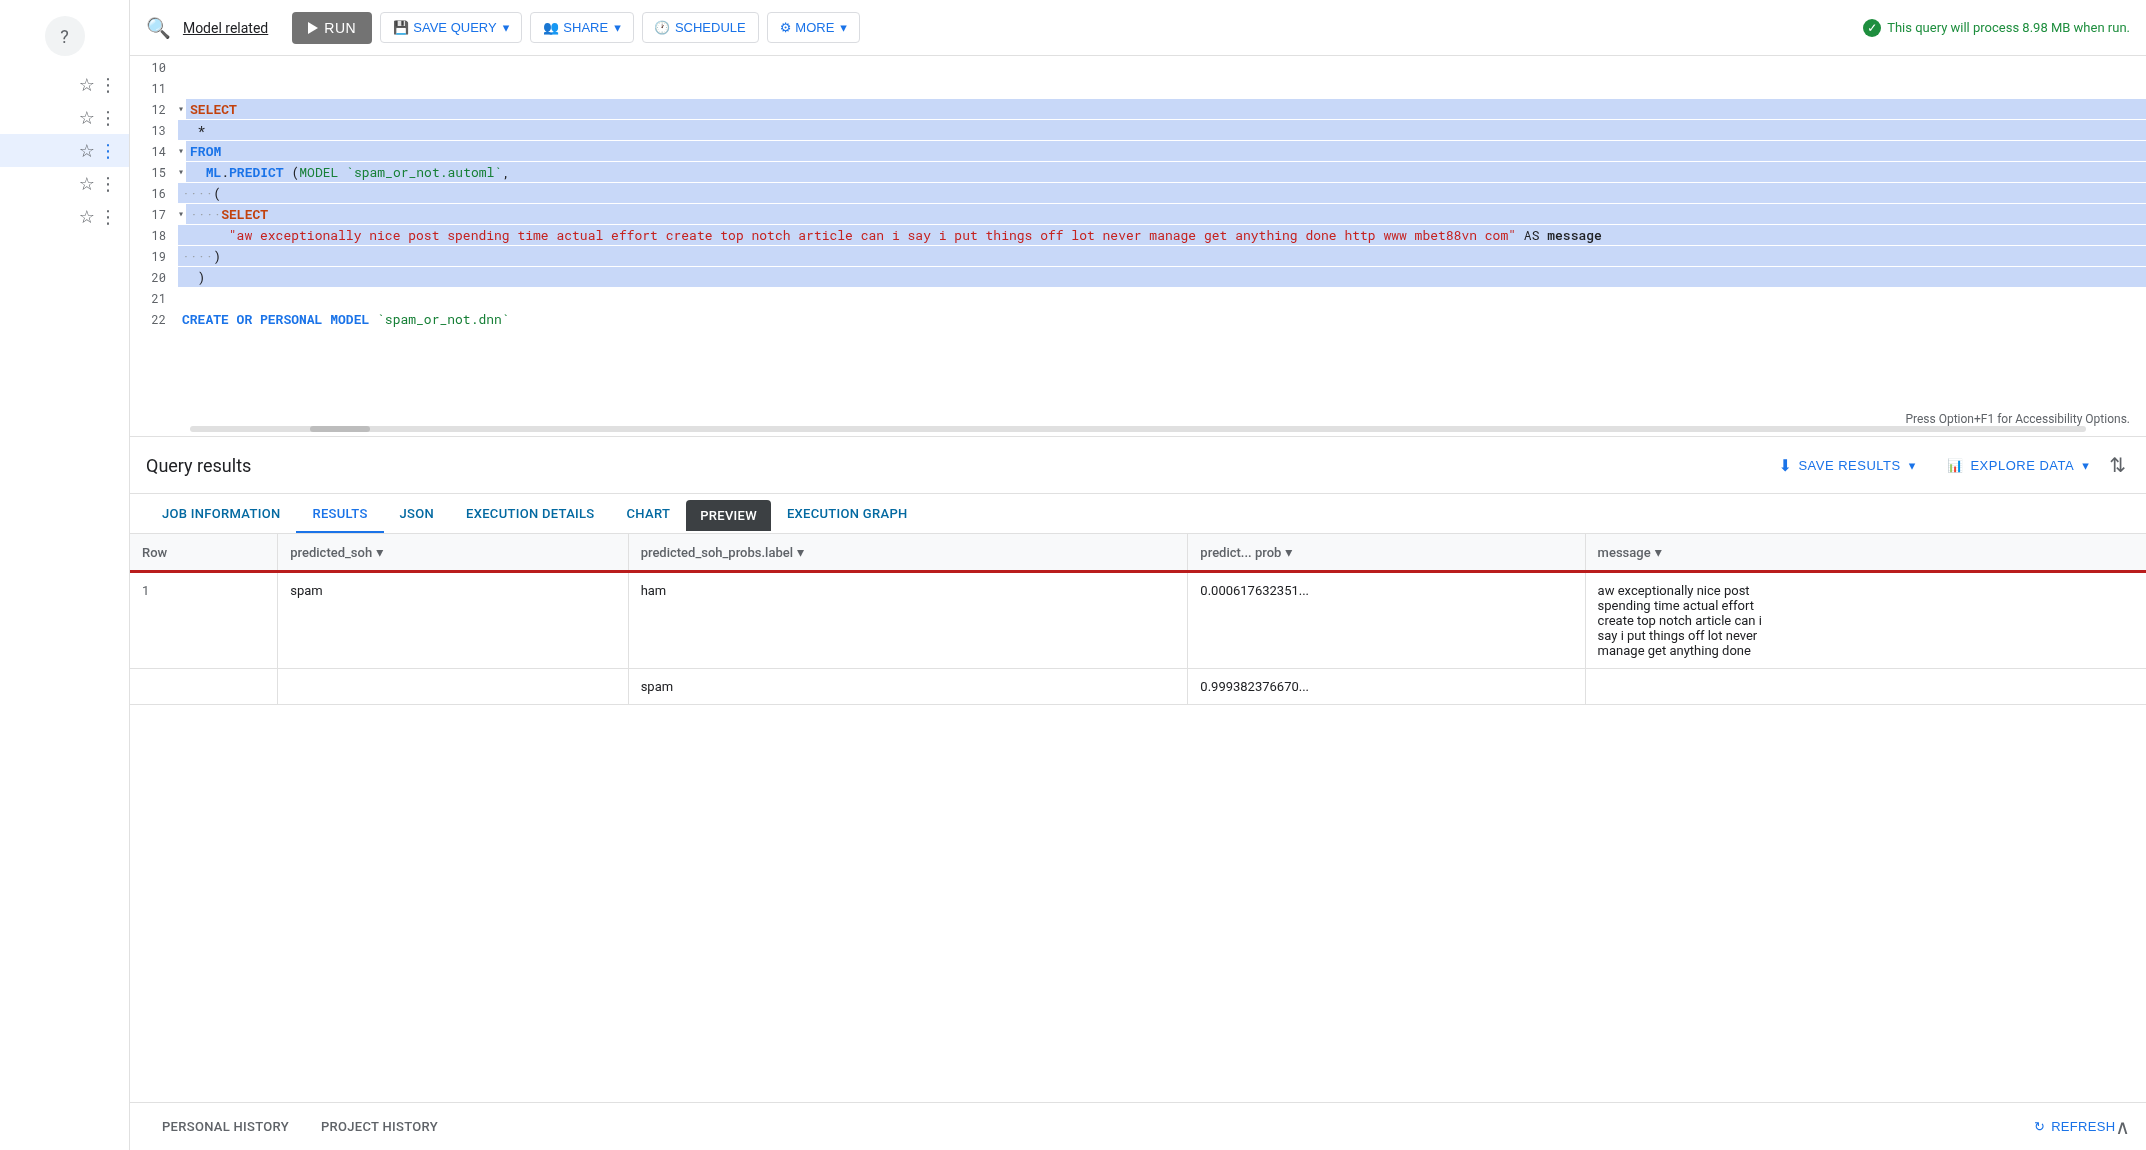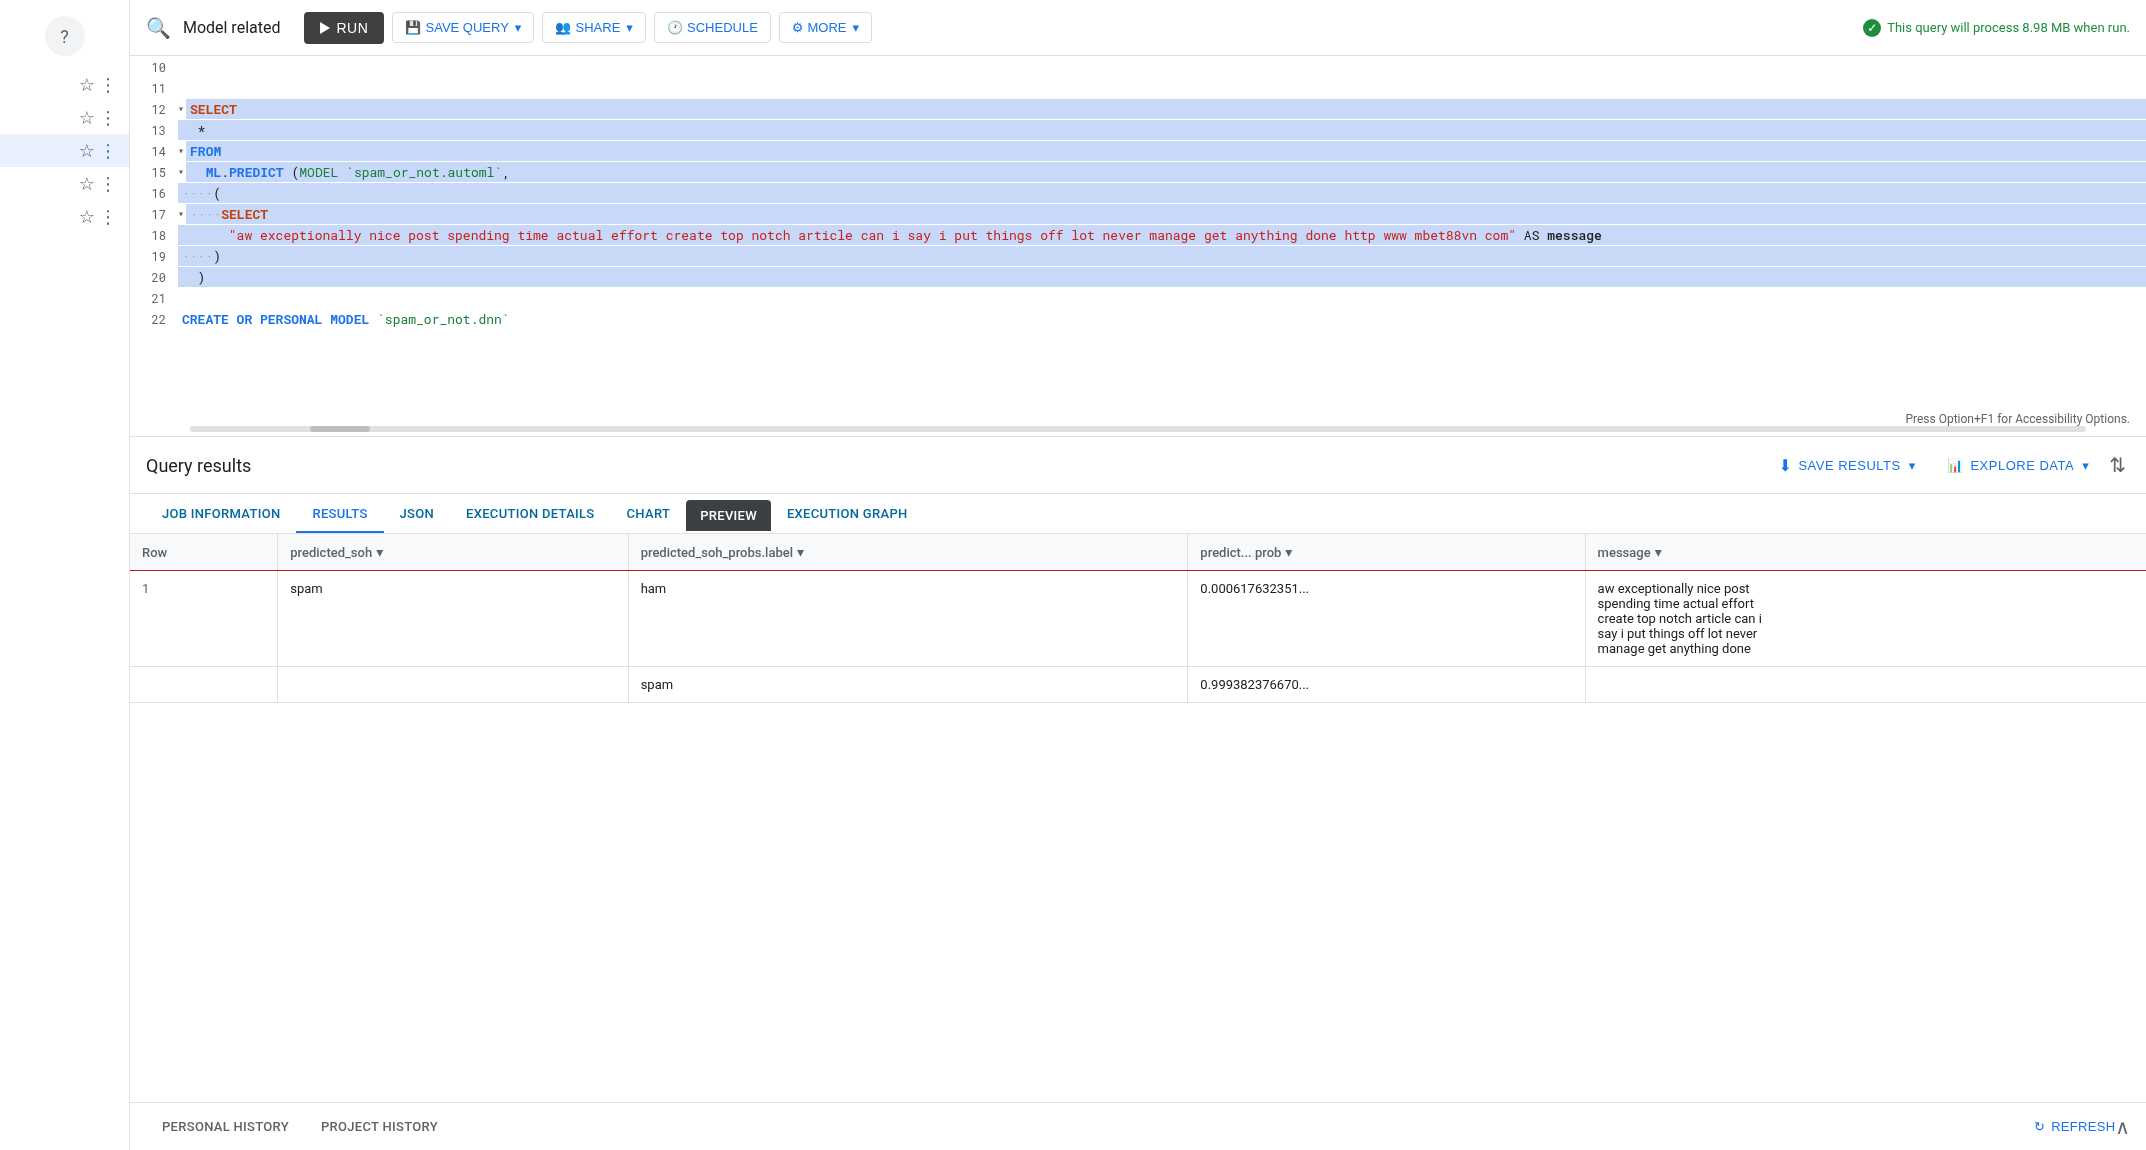--- a/index.html
+++ b/index.html
@@ -18,22 +18,22 @@
     .sidebar-dots { font-size: 18px; color: #5f6368; }
     .sidebar-item.active { background: #e8f0fe; }
     .sidebar-item.active .sidebar-dots { color: #1a73e8; }
 
     
     .main { flex: 1; display: flex; flex-direction: column; overflow: hidden; }
 
     
     .toolbar { display: flex; align-items: center; height: 56px; padding: 0 16px; border-bottom: 1px solid #e0e0e0; gap: 8px; flex-shrink: 0; }
     .toolbar-search-icon { font-size: 20px; color: #5f6368; margin-right: 4px; }
-    .toolbar-title { font-size: 16px; font-weight: 400; color: #202124; margin-right: 16px; }
-    .btn-run { display: flex; align-items: center; gap: 6px; background: #404040; color: #fff; border: none; border-radius: 4px; padding: 8px 16px; font-size: 14px; font-weight: 500; cursor: pointer; letter-spacing: 0.5px; }
+    .toolbar-title { font-size: 14px; font-weight: 400; color: #202124; margin-right: 16px; text-decoration: underline; }
+    .btn-run { display: flex; align-items: center; gap: 6px; background: #737373; color: #fff; border: none; border-radius: 4px; padding: 8px 16px; font-size: 14px; font-weight: 500; cursor: pointer; letter-spacing: 0.5px; }
     .btn-run .play-icon { width: 0; height: 0; border-top: 6px solid transparent; border-bottom: 6px solid transparent; border-left: 10px solid #fff; }
     .btn-save-query { display: flex; align-items: center; gap: 4px; border: 1px solid #dadce0; border-radius: 4px; padding: 7px 12px; font-size: 13px; color: #1a73e8; cursor: pointer; background: #fff; font-weight: 500; }
     .btn-share { display: flex; align-items: center; gap: 4px; border: 1px solid #dadce0; border-radius: 4px; padding: 7px 12px; font-size: 13px; color: #1a73e8; cursor: pointer; background: #fff; font-weight: 500; }
     .btn-schedule { display: flex; align-items: center; gap: 4px; border: 1px solid #dadce0; border-radius: 4px; padding: 7px 12px; font-size: 13px; color: #1a73e8; cursor: pointer; background: #fff; font-weight: 500; }
     .btn-more { display: flex; align-items: center; gap: 4px; border: 1px solid #dadce0; border-radius: 4px; padding: 7px 12px; font-size: 13px; color: #1a73e8; cursor: pointer; background: #fff; font-weight: 500; }
     .toolbar-spacer { flex: 1; }
     .query-info { display: flex; align-items: center; gap: 6px; font-size: 13px; color: #1e8e3e; }
     .check-circle { width: 18px; height: 18px; border-radius: 50%; background: #1e8e3e; display: flex; align-items: center; justify-content: center; color: #fff; font-size: 12px; }
 
     
@@ -68,21 +68,21 @@
     
     .tabs { display: flex; align-items: center; border-bottom: 1px solid #e0e0e0; padding: 0 16px; flex-shrink: 0; }
     .tab { padding: 12px 16px; font-size: 13px; font-weight: 500; color: #0369a1; cursor: pointer; letter-spacing: 0.3px; position: relative; text-transform: uppercase; }
     .tab.active { color: #1a73e8; }
     .tab.active::after { content: ''; position: absolute; bottom: 0; left: 0; right: 0; height: 2px; background: #1a73e8; }
     .tab.preview-tab { background: #3c4043; color: #fff; border-radius: 4px 4px 0 0; padding: 8px 14px; margin: 4px 0 0 0; }
 
     
     .table-container { flex: 1; overflow: auto; }
     table { width: 100%; border-collapse: collapse; font-size: 13px; }
-    thead th { background: #f8f9fa; border-bottom: 1px solid #b91c1c; border-right: 1px solid #e0e0e0; padding: 10px 12px; text-align: right; font-weight: 500; color: #5f6368; white-space: nowrap; position: sticky; top: 0; }
+    thead th { background: #f8f9fa; border-bottom: 3px solid #b91c1c; border-right: 1px solid #e0e0e0; padding: 10px 12px; text-align: right; font-weight: 500; color: #5f6368; white-space: nowrap; position: sticky; top: 0; }
     thead th:last-child { border-right: none; }
     .col-header { display: flex; align-items: center; gap: 4px; }
     .filter-icon { font-size: 14px; color: #5f6368; cursor: pointer; }
     tbody td { border-bottom: 1px solid #e0e0e0; border-right: 1px solid #e0e0e0; padding: 10px 12px; vertical-align: top; color: #202124; }
     tbody td:last-child { border-right: none; }
     .row-num { color: #5f6368; font-weight: 400; }
 
     
     .bottom-bar { display: flex; align-items: center; padding: 0 16px; height: 48px; border-top: 1px solid #e0e0e0; flex-shrink: 0; }
     .bottom-tab { padding: 8px 16px; font-size: 13px; font-weight: 500; color: #5f6368; cursor: pointer; text-transform: uppercase; letter-spacing: 0.3px; }

